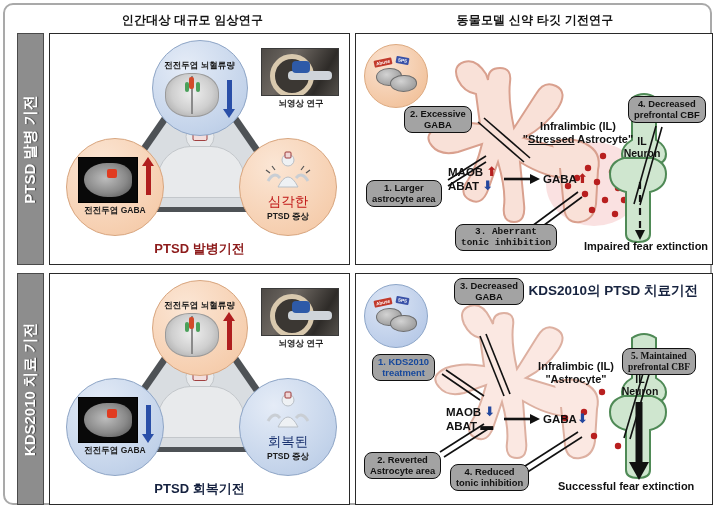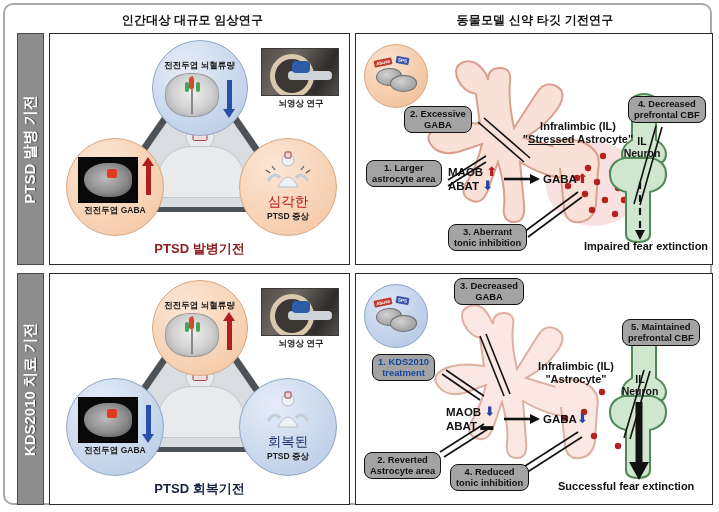--- a/index.html
+++ b/index.html
@@ -337,33 +337,34 @@
 
     <div class="gaba" style="left:187px;top:138px;">
       <span>GABA</span><span class="sym-big sym-red">⬆</span>
     </div>
 
     <div class="ilname" style="left:256px;top:102px;width:60px;">
       <div>IL</div>
       <div>Neuron</div>
     </div>
 
-    <div class="callout" style="left:10px;top:126px;text-align:center;">
+    <div class="callout" style="left:10px;top:146px;text-align:center;">
       <span>1. Larger<br>astrocyte area</span></div>
     <div class="callout" style="left:48px;top:72px;">
       <span>2. Excessive<br>GABA</span></div>
-    <div class="callout" style="left:92px;top:190px;">
+    <div class="callout" style="left:99px;top:190px;font-family:Liberation Mono, monospace;">
       <span>3. Aberrant<br>tonic inhibition</span></div>
     <div class="callout" style="left:272px;top:62px;">
       <span>4. Decreased<br>prefrontal CBF</span></div>
 
     <div class="outcome" style="left:200px;top:206px;padding-left:28px;">Impaired fear extinction</div>
   </div>
 
   <div class="panel" id="panel-br">
+    <div class="rtitle rt-navy">KDS2010의 PTSD  치료기전</div>
 
     <div class="mousecircle mc-blue">
       <div class="mouse">
         <div class="b1"></div>
           <div class="b2"></div>
         <div class="flag flag-red">Abuse</div>
         <div class="flag flag-blue">SPS</div>
       </div>
     </div>
 
@@ -430,19 +431,19 @@
     </div>
 
     <div class="callout blue" style="left:16px;top:80px;">
       <span>1. KDS2010<br>treatment</span></div>
     <div class="callout" style="left:8px;top:178px;">
       <span>2. Reverted<br>Astrocyte area</span></div>
     <div class="callout" style="left:98px;top:4px;">
       <span>3. Decreased<br>GABA</span></div>
     <div class="callout" style="left:94px;top:190px;">
       <span>4. Reduced<br>tonic inhibition</span></div>
-    <div class="callout" style="left:266px;top:45px;">
+    <div class="callout" style="left:266px;top:74px;font-family:Liberation Serif, serif;">
       <span>5. Maintained<br>prefrontal CBF</span></div>
 
     <div class="outcome" style="left:202px;top:206px;">Successful fear extinction</div>
   </div>
 
 </div>
 
 </body></html>

